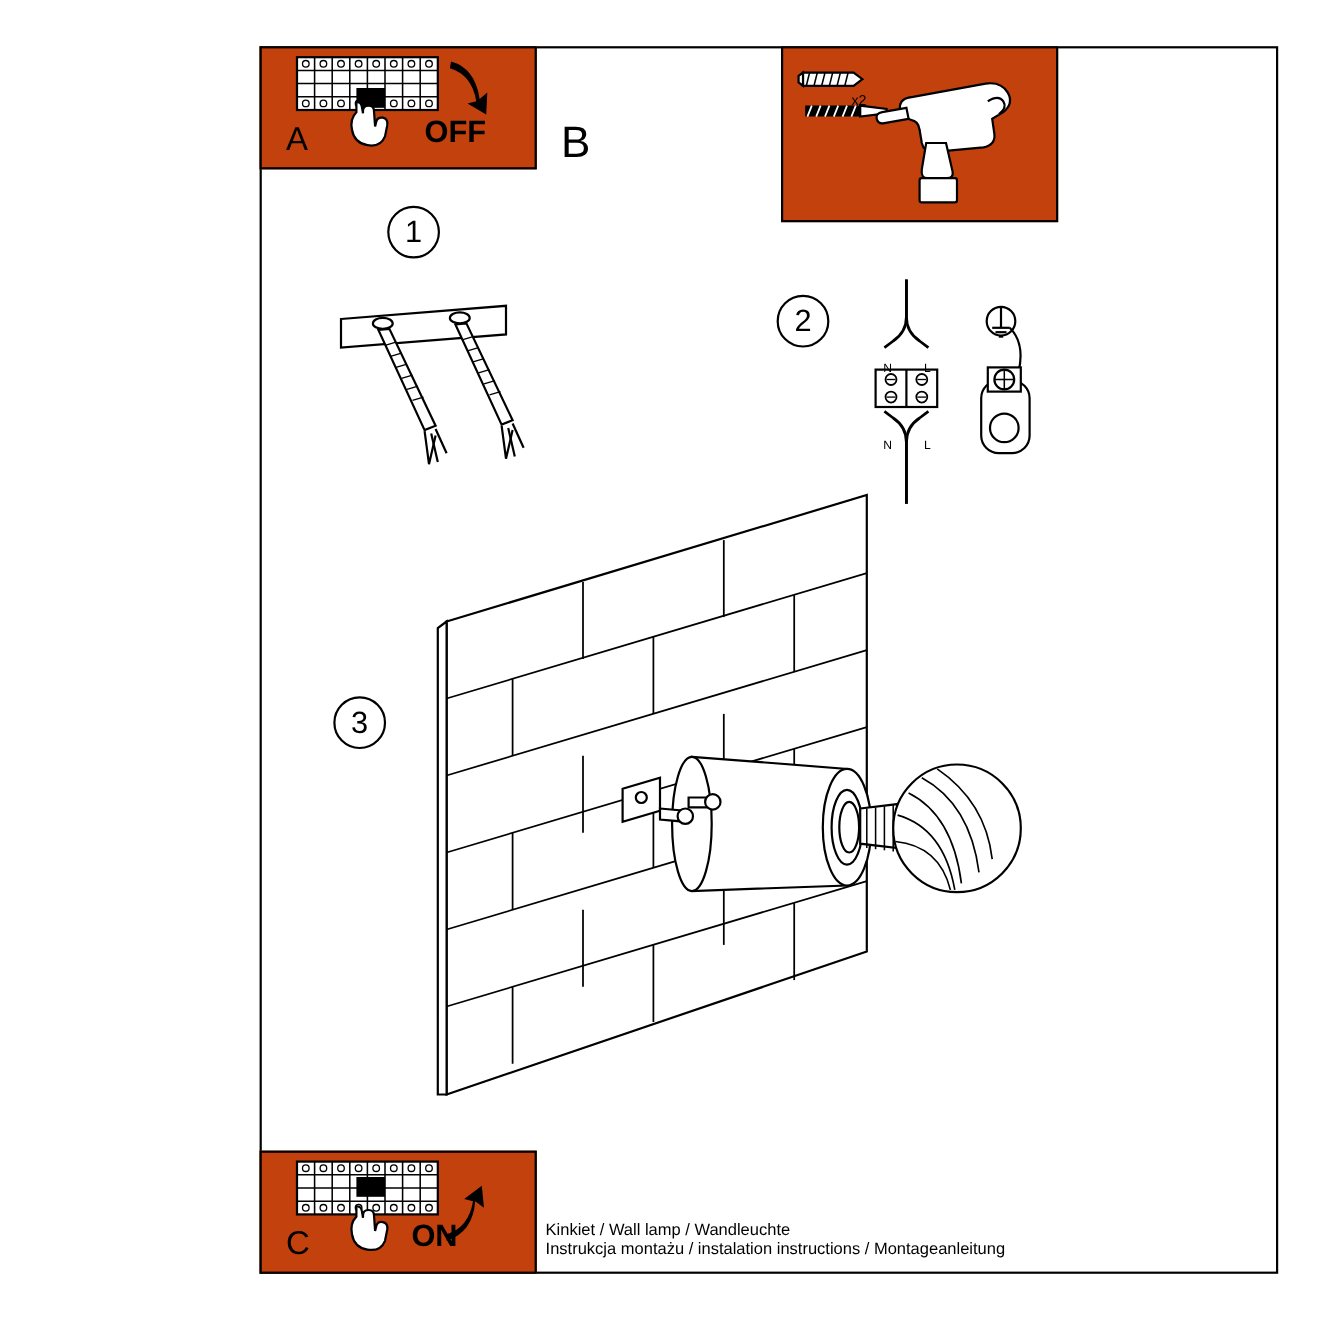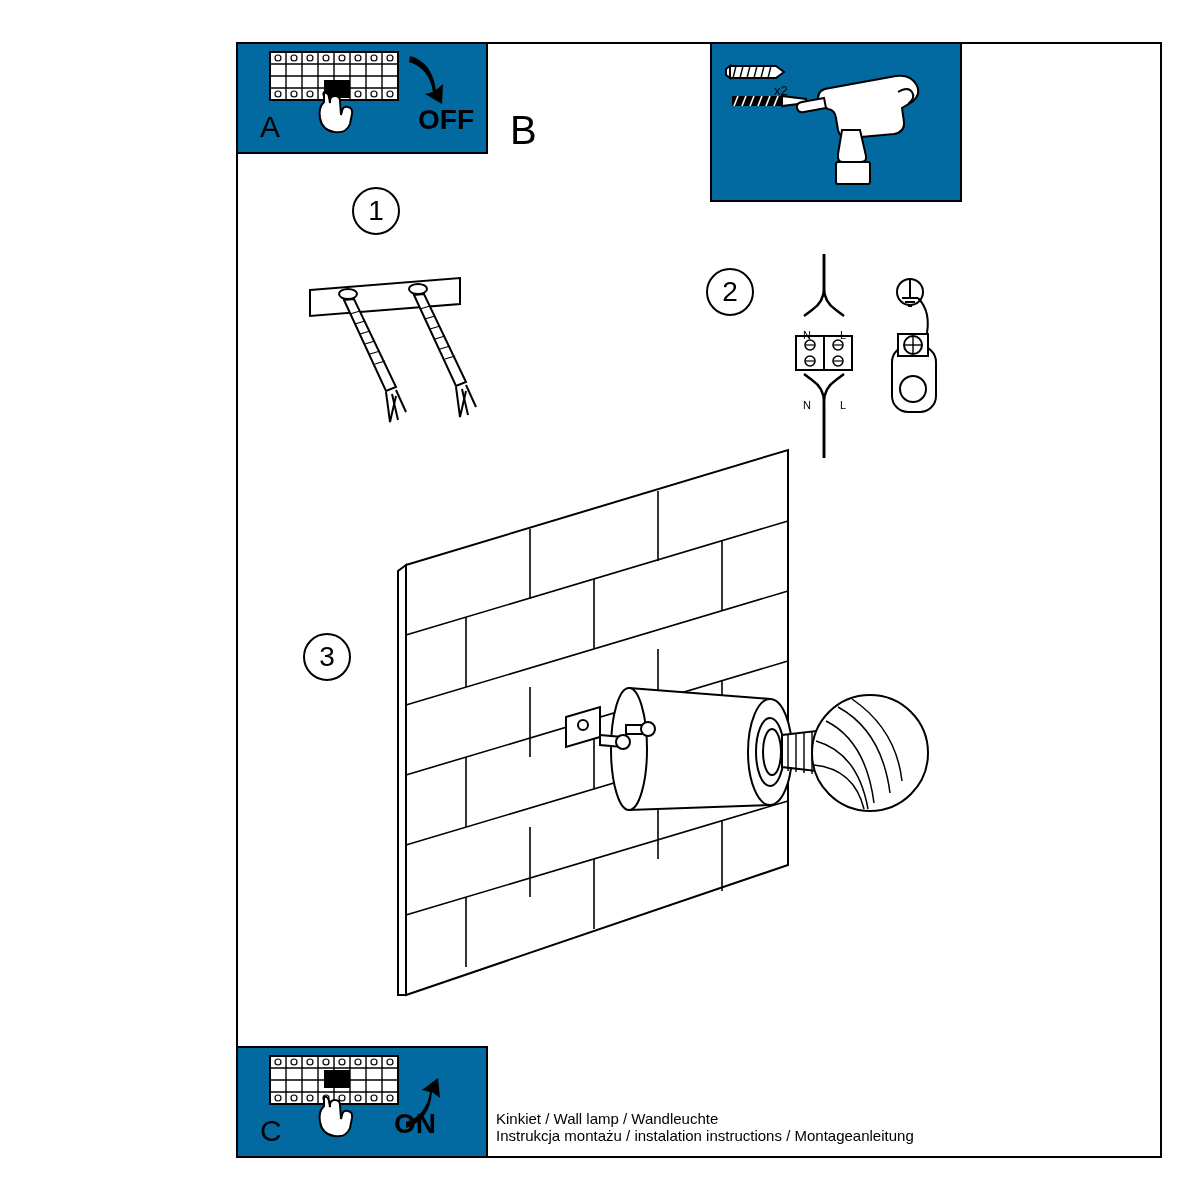--- a/index.html
+++ b/index.html
@@ -32,21 +32,21 @@
     height: 1116px;
     border: 2px solid #000;
     box-sizing: border-box;
   }
 
   
   .panel {
     position: absolute;
     border: 2px solid #000;
     box-sizing: border-box;
-    background: #0369a1;
+    background: #c2410c;
   }
   #panel-a { left: 236px; top: 42px;  width: 252px; height: 112px; }
   #panel-b { left: 710px; top: 42px;  width: 252px; height: 160px; }
   #panel-c { left: 236px; top: 1046px; width: 252px; height: 112px; }
 
   
   .lbl {
     position: absolute;
     font-family: "Liberation Sans", sans-serif;
     color: #000;
@@ -123,21 +123,21 @@
 
       <g fill="#fff" stroke="#000" stroke-width="2">
         <path d="M86 58 q-6 6 -4 16 q2 12 14 14 q12 2 16 -8 l2 -10 q1 -6 -4 -7 q-5 -1 -6 4 l-1 4 l-1 -14 q0 -5 -5 -5 q-5 0 -5 5 l0 2 l-1 -6 q-1 -5 -5 -4 z"></path>
       </g>
 
       <g fill="#000">
         <path d="M172 12 q22 6 26 34 l7 -6 l-1 20 l-17 -10 l8 -2 q-4 -24 -24 -30 z"></path>
       </g>
     </svg>
     <div class="lbl lbl-letter" style="left:22px; top:68px;">A</div>
-    <div class="lbl lbl-word" style="left:148px; top:62px;margin-left:32px;">OFF</div>
+    <div class="lbl lbl-word" style="left:148px; top:62px;">OFF</div>
   </div>
 
   <div class="lbl lbl-big" style="left:510px; top:110px;">B</div>
 
   <div class="panel" id="panel-b">
     <svg width="248" height="156" viewBox="0 0 248 156">
 
       <g>
         <path d="M18 22 l46 0 l8 6 l-8 6 l-46 0 z" fill="#fff" stroke="#000" stroke-width="2"></path>
         <g stroke="#000" stroke-width="1.4">
@@ -380,19 +380,19 @@
       <rect x="86" y="22" width="26" height="18" fill="#000"></rect>
       <g fill="#fff" stroke="#000" stroke-width="2">
         <path d="M86 58 q-6 6 -4 16 q2 12 14 14 q12 2 16 -8 l2 -10 q1 -6 -4 -7 q-5 -1 -6 4 l-1 4 l-1 -14 q0 -5 -5 -5 q-5 0 -5 5 l0 2 l-1 -6 q-1 -5 -5 -4 z"></path>
       </g>
 
       <g fill="#000">
         <path d="M168 80 q24 -8 26 -36 l8 6 l-2 -20 l-16 12 l8 2 q-4 24 -24 30 z"></path>
       </g>
     </svg>
     <div class="lbl lbl-letter" style="left:22px; top:68px;">C</div>
-    <div class="lbl lbl-word" style="left:156px; top:62px;text-align:center;">ON</div>
+    <div class="lbl lbl-word" style="left:136px; top:62px;text-align:center;">ON</div>
   </div>
 
   <div class="lbl footer-txt" style="left:496px; top:1124px;">Instrukcja montażu / instalation instructions / Montageanleitung</div>
   <div class="lbl footer-txt" style="left:496px; top:1107px;">Kinkiet / Wall lamp / Wandleuchte</div>
 
 </div>
 
 </body></html>

